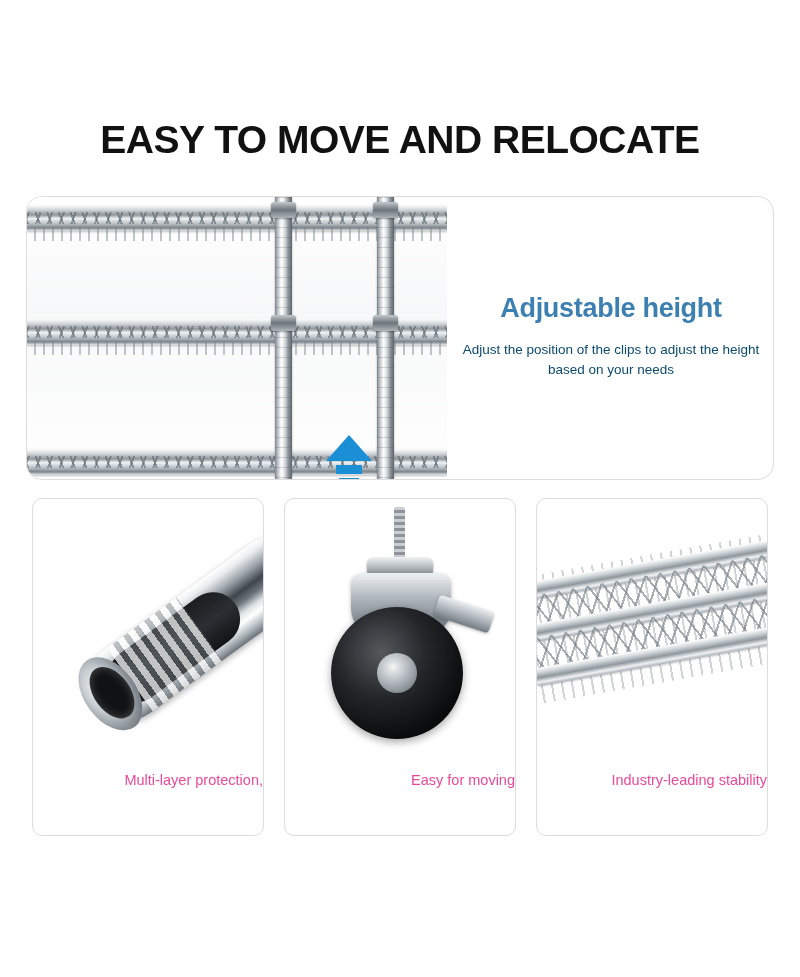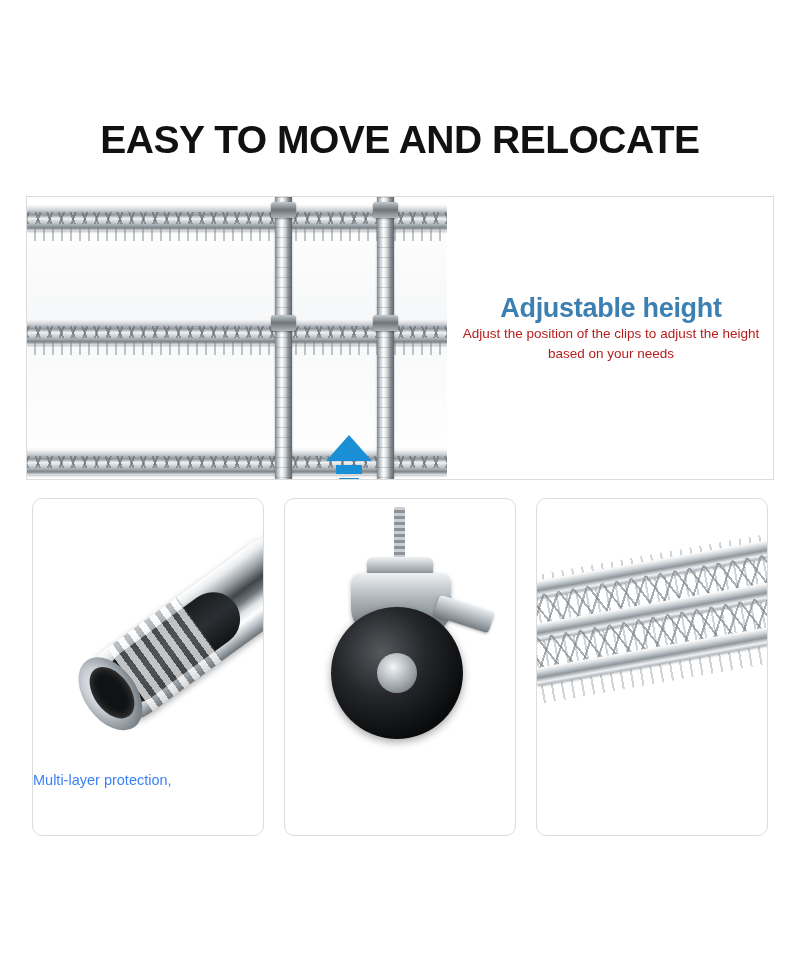--- a/index.html
+++ b/index.html
@@ -30,21 +30,21 @@
   }
 
   
   .panel-top {
     position: absolute;
     left: 26px;
     top: 196px;
     width: 748px;
     height: 284px;
     border: 1px solid #dcdcdc;
-    border-radius: 0;
+    border-radius: 16px;
     background: #ffffff;
     overflow: hidden;
     box-sizing: border-box;
   }
   .panel-top .photo {
     position: absolute;
     left: 0; top: 0;
     width: 420px; height: 282px;
     overflow: hidden;
   }
@@ -141,23 +141,24 @@
     width: 320px;
     text-align: center;
   }
   .copy-title {
     font-size: 27px;
     font-weight: bold;
     color: #3c7fb1;
     letter-spacing: -0.3px;
   }
   .copy-sub {
+    margin-top: 16px;
     font-size: 13.5px;
     line-height: 1.5;
-    color: #b91c1c;
+    color: #0c4a6e;
   }
 
   
   .panel-bot {
     position: absolute;
     top: 498px;
     width: 232px;
     height: 338px;
     border: 1px solid #dcdcdc;
     border-radius: 10px;
@@ -166,24 +167,24 @@
     box-sizing: border-box;
   }
   .panel-bot.b1 { left: 32px; }
   .panel-bot.b2 { left: 284px; }
   .panel-bot.b3 { left: 536px; }
 
   .cap {
     position: absolute;
     left: 0; right: 0;
     bottom: 44px;
-    text-align: left;
+    text-align: right;
     font-size: 14.5px;
     line-height: 1.45;
-    color: #3b82f6;
+    color: #ec4899;
   }
   .art { position: absolute; left:0; top:0; right:0; height: 258px; overflow: hidden; }
 
   
   .tube {
     position: absolute;
     left: 38px; top: 4px;
     width: 260px; height: 250px;
     transform: rotate(-36deg);
     transform-origin: 50% 50%;
@@ -368,29 +369,34 @@
 </div>
 
 <div class="panel-bot b2">
   <div class="art">
     <div class="caster-stem"></div>
     <div class="caster-plate"></div>
     <div class="caster-fork"></div>
     <div class="caster-brake"></div>
     <div class="caster-wheel"></div>
     <div class="caster-hub"></div>
+  </div>
+  <div class="cap">
+    <div>Easy for moving</div>
+    <div></div>
   </div>
 </div>
 
 <div class="panel-bot b3">
   <div class="art">
     <div class="wavy">
       <div class="wavy-wires"></div>
       <div class="wavy-band v1"></div>
       <div class="wavy-zig z1"></div>
       <div class="wavy-band v2"></div>
       <div class="wavy-zig z2"></div>
       <div class="wavy-band v3"></div>
     </div>
   </div>
   <div class="cap">
+    <div>Industry-leading stability</div>
   </div>
 </div>
 
 </body></html>

